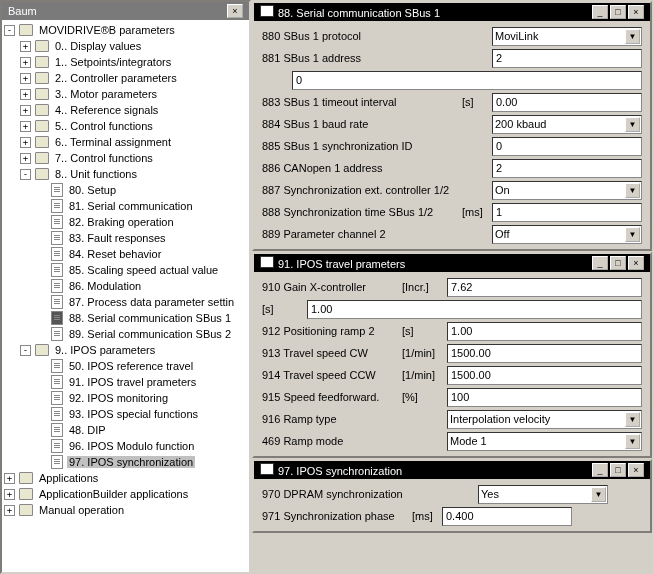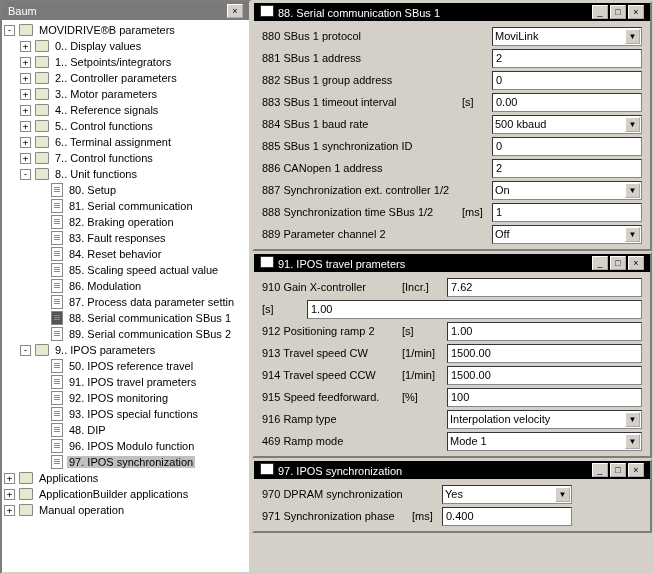--- a/index.html
+++ b/index.html
@@ -221,34 +221,33 @@
               <span>MoviLink</span>
               <span class="sel-btn">▼</span>
             </div>
           </div>
           <div class="param-row">
             <span class="param-label" style="width:200px">881 SBus 1 address</span>
             <span class="param-unit" style="width:30px"></span>
             <input class="param-input" style="" value="2">
           </div>
           <div class="param-row">
-            <span class="param-label" style="width:200px">882 SBus 1 group address</span>
             <span class="param-unit" style="width:30px"></span>
             <input class="param-input" style="" value="0">
           </div>
           <div class="param-row">
             <span class="param-label" style="width:200px">883 SBus 1 timeout interval</span>
             <span class="param-unit" style="width:30px">[s]</span>
             <input class="param-input" style="" value="0.00">
           </div>
           <div class="param-row">
             <span class="param-label" style="width:200px">884 SBus 1 baud rate</span>
             <span class="param-unit" style="width:30px"></span>
             <div class="param-select" style="">
-              <span>500 kbaud</span>
+              <span>200 kbaud</span>
               <span class="sel-btn">▼</span>
             </div>
           </div>
           <div class="param-row">
             <span class="param-label" style="width:200px">885 SBus 1 synchronization ID</span>
             <span class="param-unit" style="width:30px"></span>
             <input class="param-input" style="" value="0">
           </div>
           <div class="param-row">
             <span class="param-label" style="width:200px">886 CANopen 1 address</span>
@@ -343,21 +342,21 @@
         <div class="title-buttons">
           <div class="title-btn">_</div>
           <div class="title-btn">□</div>
           <div class="title-btn">×</div>
         </div>
       </div>
       <div class="param-body" id="body97">
           <div class="param-row">
             <span class="param-label" style="width:150px">970 DPRAM synchronization</span>
             <span class="param-unit" style="width:30px"></span>
-            <div class="param-select" style="max-width:130px;">
+            <div class="param-select" style="max-width:130px;margin-left:36px;">
               <span>Yes</span>
               <span class="sel-btn">▼</span>
             </div>
           </div>
           <div class="param-row">
             <span class="param-label" style="width:150px">971 Synchronization phase</span>
             <span class="param-unit" style="width:30px">[ms]</span>
             <input class="param-input" style="max-width: 130px;" value="0.400">
           </div>
         </div>

